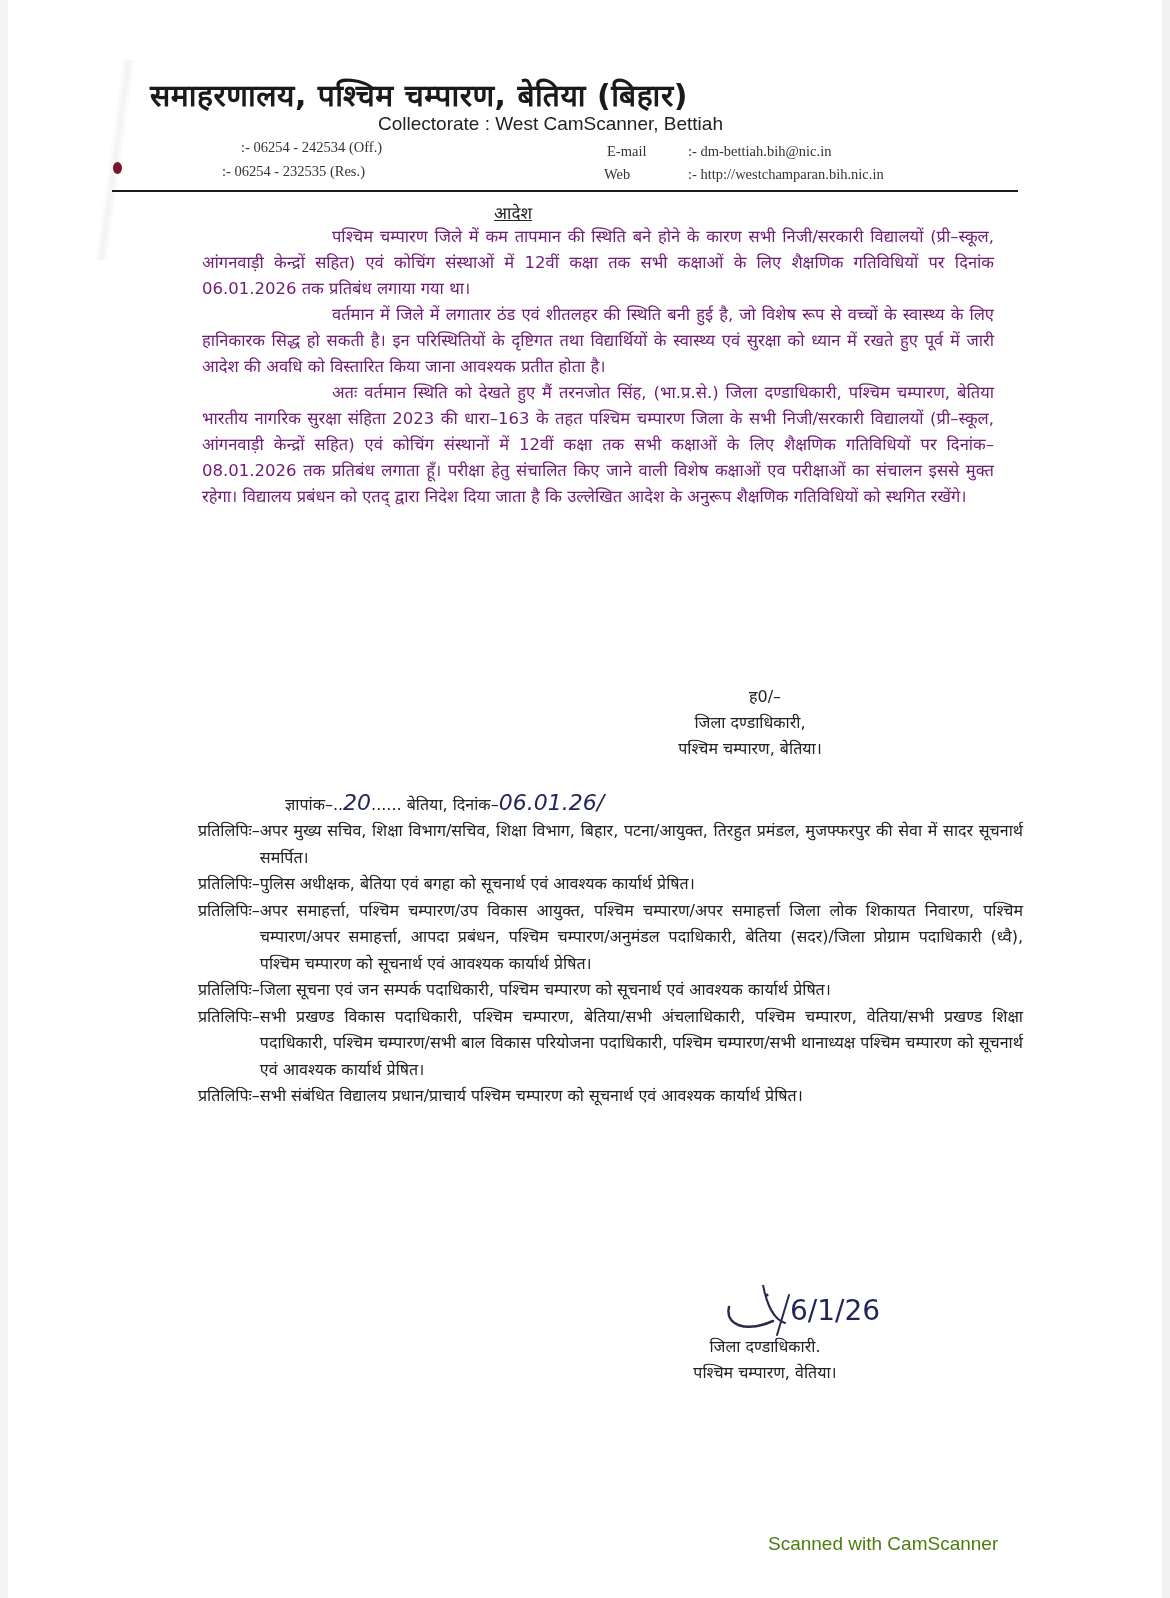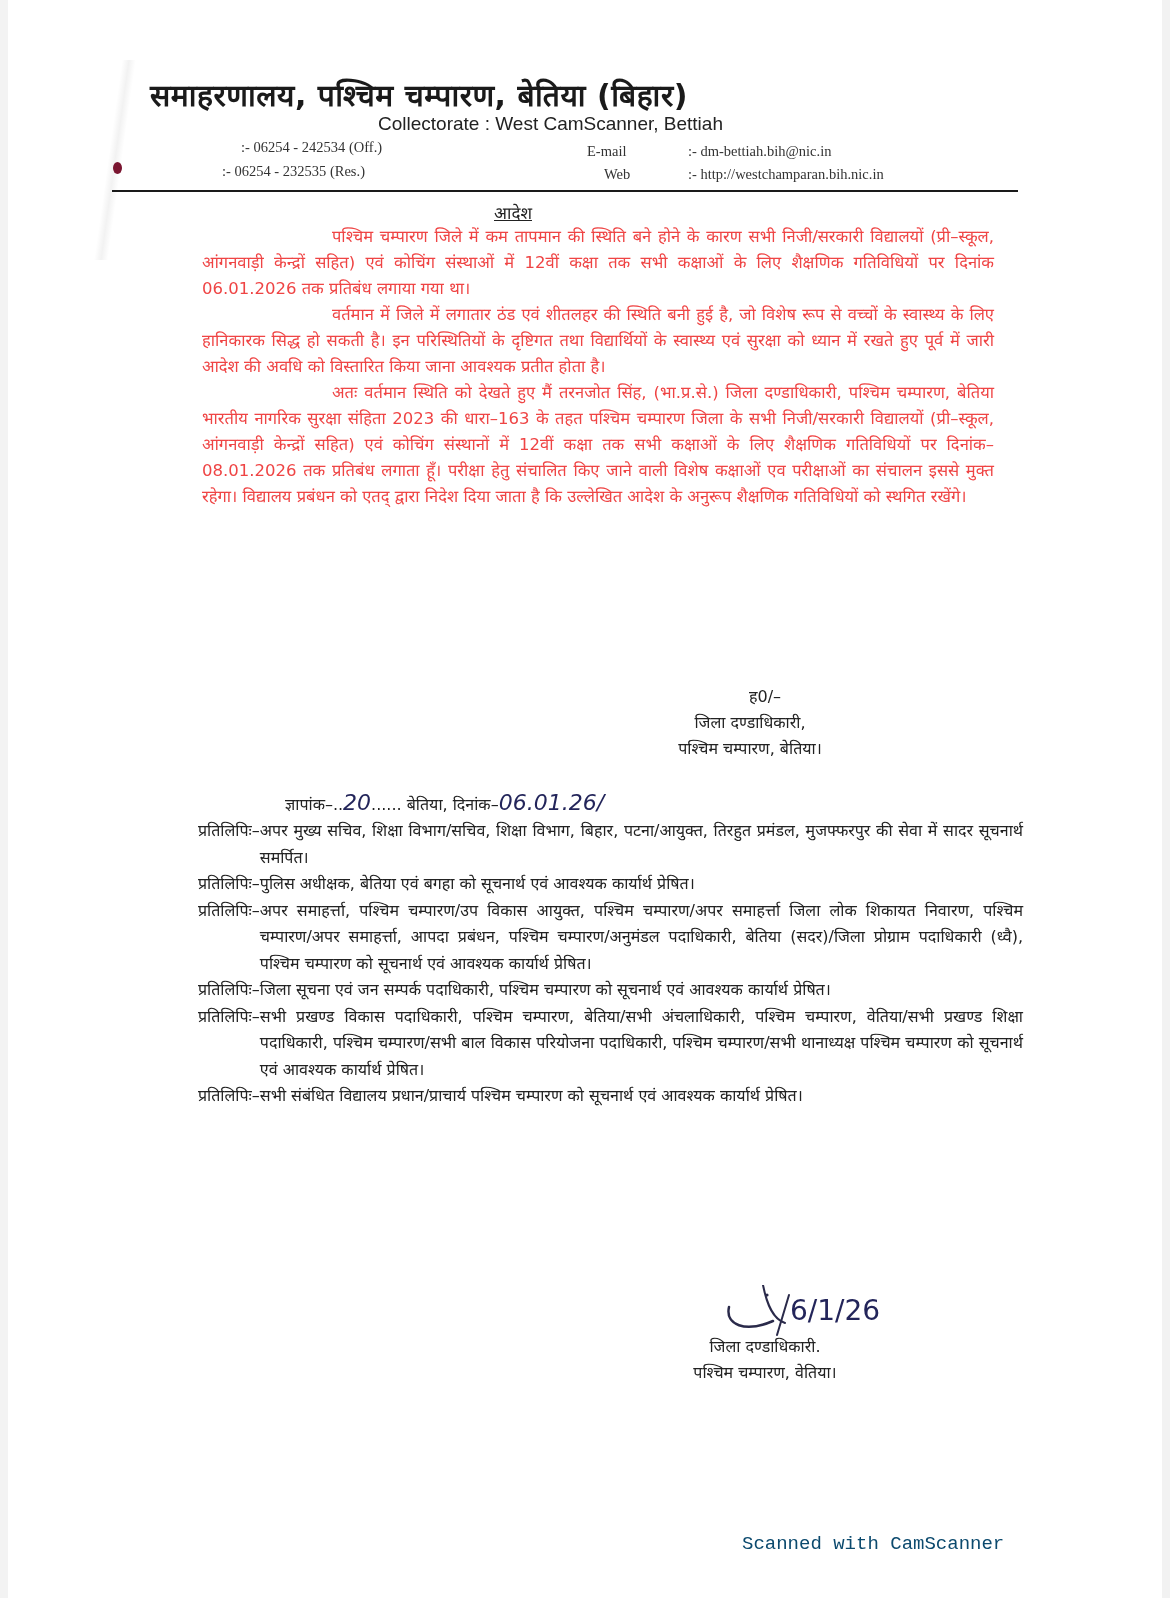--- a/index.html
+++ b/index.html
@@ -9,45 +9,45 @@
   .edge-right{position:absolute;right:0;top:0;width:8px;height:1598px;background:#f2f2f2;}
   .page-shadow{position:absolute;left:108px;top:60px;width:14px;height:200px;
        background:linear-gradient(90deg,rgba(0,0,0,0),rgba(0,0,0,0.05),rgba(0,0,0,0));transform:skewX(-8deg);}
   .mark{position:absolute;left:113px;top:162px;width:9px;height:12px;border-radius:50% 50% 50% 50%;background:#7a1530;}
   .abs{position:absolute;white-space:nowrap;}
   .title{left:150px;top:74px;font-size:30px;font-weight:bold;letter-spacing:0.5px;color:#1a1a1a;text-align:center;}
   .subtitle{left:378px;top:113px;font-family:"Liberation Sans",sans-serif;font-size:19px;color:#222;}
   .contact{font-family:"Liberation Serif",serif;font-size:14.5px;color:#333;}
   .rule{position:absolute;left:112px;top:190px;width:906px;height:2px;background:#1a1a1a;}
   .heading{left:0;width:1026px;top:201px;text-align:center;font-size:17px;text-decoration:underline;}
-  .body{position:absolute;left:202px;width:792px;font-size:16.5px;line-height:26px;text-align:justify;color:#ef4444;}
+  .body{position:absolute;left:202px;width:792px;font-size:16.5px;line-height:26px;text-align:justify;color:#701a75;}
   .p{margin:0;text-indent:130px;text-align-last:left;}
   .sig{position:absolute;font-size:16px;line-height:26px;text-align:center;color:#222;}
   .memo{left:285px;top:790px;font-size:16px;}
   .hand{font-family:"DejaVu Sans",sans-serif;font-size:22px;color:#23255a;font-style:italic;}
   .copies{position:absolute;left:198px;top:818px;width:825px;font-size:16px;line-height:26.5px;color:#222;}
   .copy{display:flex;margin:0;}
   .copy .lbl{flex:0 0 auto;white-space:nowrap;}
   .copy .txt{flex:1;text-align:justify;text-align-last:left;}
   .signature-svg{position:absolute;left:715px;top:1285px;}
-  .footer{left:742px;top:1533px;font-family:Liberation Mono, monospace;font-size:19px;color:#0c4a6e;}
+  .footer{left:768px;top:1533px;font-family:Liberation Sans, sans-serif;font-size:19px;color:#4d7c0f;}
 </style>
 </head>
 <body>
 
 <div class="edge-left"></div>
 <div class="edge-right"></div>
 <div class="page-shadow"></div>
 <div class="mark"></div>
 
 <div class="abs title">समाहरणालय, पश्चिम चम्पारण, बेतिया (बिहार)</div>
 <div class="abs subtitle">Collectorate : West CamScanner, Bettiah</div>
 <div class="abs contact" style="left:233px;top:139px;margin-left:8px;">:- 06254 - 242534 (Off.)</div>
 <div class="abs contact" style="left:222px;top:163px;">:- 06254 - 232535 (Res.)</div>
-<div class="abs contact" style="left:587px;top:143px;">E-mail</div>
+<div class="abs contact" style="left:607px;top:143px;">E-mail</div>
 <div class="abs contact" style="left:688px;top:143px;">:- dm-bettiah.bih@nic.in</div>
 <div class="abs contact" style="left:604px;top:166px;">Web</div>
 <div class="abs contact" style="left:688px;top:166px;">:- http://westchamparan.bih.nic.in</div>
 <div class="rule"></div>
 
 <div class="abs heading">आदेश</div>
 
 <div class="body" style="top:224px;">
   <p class="p">पश्चिम चम्पारण जिले में कम तापमान की स्थिति बने होने के कारण सभी निजी/सरकारी विद्यालयों (प्री–स्कूल, आंगनवाड़ी केन्द्रों सहित) एवं कोचिंग संस्थाओं में 12वीं कक्षा तक सभी कक्षाओं के लिए शैक्षणिक गतिविधियों पर दिनांक 06.01.2026 तक प्रतिबंध लगाया गया था।</p>
   <p class="p">वर्तमान में जिले में लगातार ठंड एवं शीतलहर की स्थिति बनी हुई है, जो विशेष रूप से वच्चों के स्वास्थ्य के लिए हानिकारक सिद्ध हो सकती है। इन परिस्थितियों के दृष्टिगत तथा विद्यार्थियों के स्वास्थ्य एवं सुरक्षा को ध्यान में रखते हुए पूर्व में जारी आदेश की अवधि को विस्तारित किया जाना आवश्यक प्रतीत होता है।</p>

